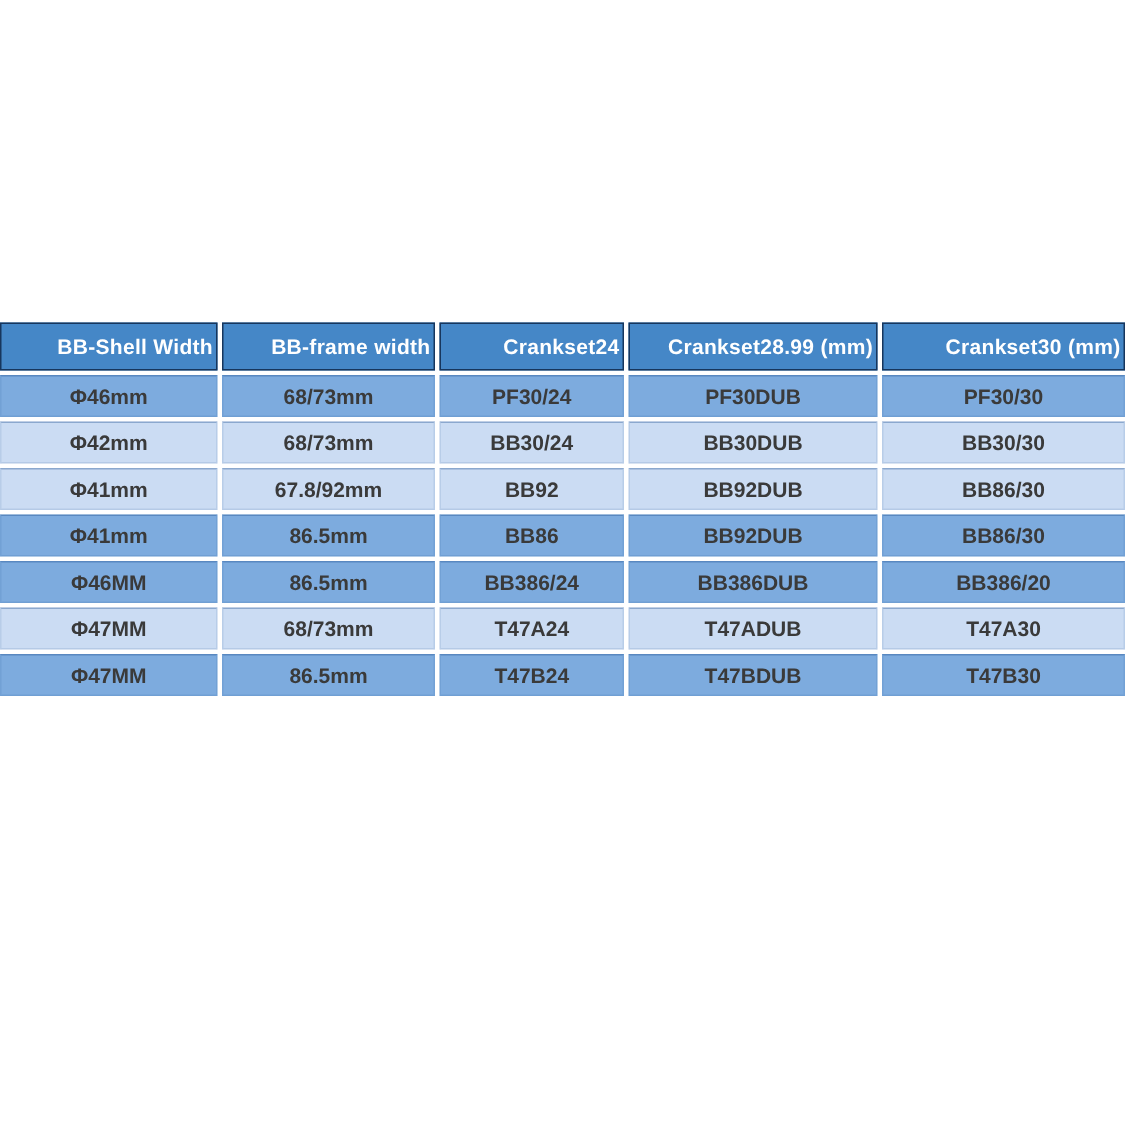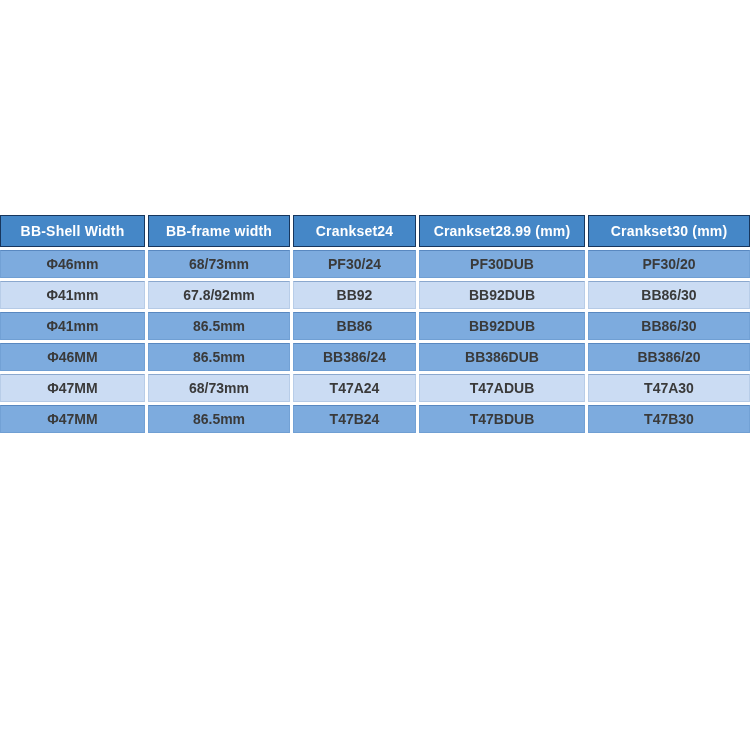--- a/index.html
+++ b/index.html
@@ -31,21 +31,21 @@
   col.c3 { width: 123px; }
   col.c4 { width: 166px; }
   col.c5 { width: 162px; }
   th {
     height: 30px;
     background: var(--header-bg, #4587c7);
     border: 1px solid var(--header-border, #17365d);
     color: var(--header-text, #ffffff);
     font-size: 14px;
     font-weight: bold;
-    text-align: center;
+    text-align: right;
     vertical-align: middle;
     padding: 0 2px;
     letter-spacing: 0.2px;
   }
   td {
     height: 26px;
     font-size: 14px;
     font-weight: bold;
     color: var(--text, #3a3a3a);
     text-align: center;
@@ -79,21 +79,28 @@
         <th>Crankset28.99 (mm)</th>
         <th>Crankset30 (mm)</th>
       </tr>
     </thead>
     <tbody id="table-body">
         <tr class="medium">
           <td>Φ46mm</td>
           <td>68/73mm</td>
           <td>PF30/24</td>
           <td>PF30DUB</td>
-          <td>PF30/20</td>
+          <td>PF30/30</td>
+        </tr>
+        <tr class="light">
+          <td>Φ42mm</td>
+          <td>68/73mm</td>
+          <td>BB30/24</td>
+          <td>BB30DUB</td>
+          <td>BB30/30</td>
         </tr>
         <tr class="light">
           <td>Φ41mm</td>
           <td>67.8/92mm</td>
           <td>BB92</td>
           <td>BB92DUB</td>
           <td>BB86/30</td>
         </tr>
         <tr class="medium">
           <td>Φ41mm</td>

